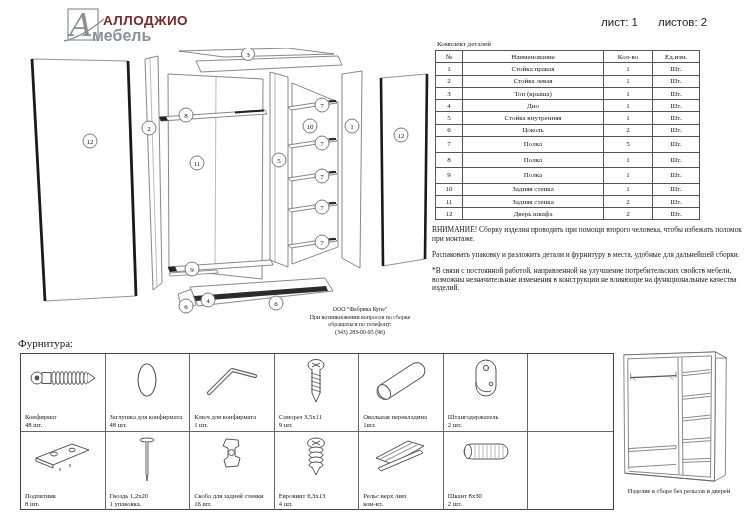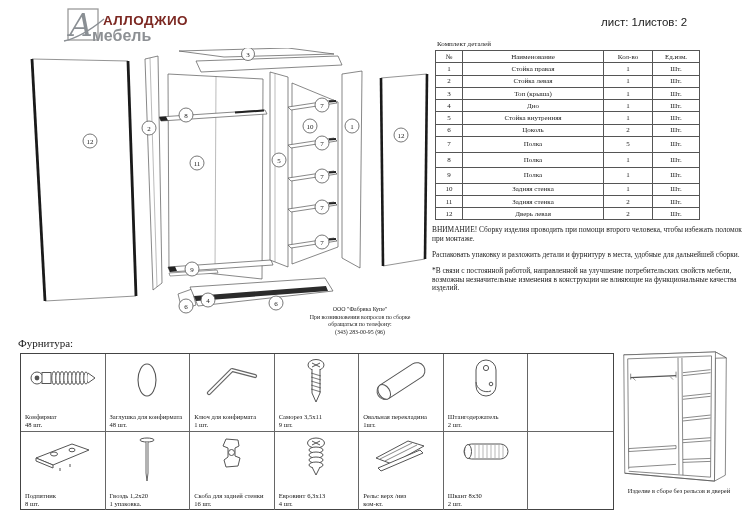--- a/index.html
+++ b/index.html
@@ -8,21 +8,21 @@
 
   
   .logo-box{position:absolute;left:60px;top:6px;}
   .brand1{position:absolute;left:98px;top:13px;width:95px;text-align:center;
           font-family:"Liberation Sans",sans-serif;font-weight:bold;font-size:13.5px;
           letter-spacing:.5px;color:#7c2822;}
   .brand2{position:absolute;left:92px;top:27px;width:95px;text-align:left;
           font-family:"Liberation Sans",sans-serif;font-weight:bold;font-size:16px;color:#8d9094;}
   .title{position:absolute;left:185px;top:16px;width:410px;font-size:13px;line-height:1.25;}
   .sheetinfo{position:absolute;left:601px;top:16px;font-family:"Liberation Sans",sans-serif;
-             font-size:11.5px;display:flex;color:#222;}
+             font-size:11.5px;display:flex;gap:20px;color:#222;}
 
   
   .parts-caption{position:absolute;left:437px;top:40px;font-size:7px;}
   .parts-table{position:absolute;left:435px;top:50px;width:265px;border-collapse:collapse;
                font-size:7px;table-layout:fixed;}
   .parts-table th,.parts-table td{border:1px solid #555;padding:1px 3px;font-weight:normal;
                text-align:center;height:9.3px;overflow:hidden;white-space:nowrap;}
   .parts-table .c-num{width:20px;text-align:center;}
   .parts-table .c-qty{width:42px;text-align:center;}
   .parts-table .c-unit{width:40px;text-align:center;}
@@ -144,21 +144,21 @@
           <td class="c-unit">Шт.</td>
         </tr>
     <tr>
           <td class="c-num">11</td>
           <td>Задняя стенка</td>
           <td class="c-qty">2</td>
           <td class="c-unit">Шт.</td>
         </tr>
     <tr>
           <td class="c-num">12</td>
-          <td>Дверь левая</td>
+          <td>Дверь шкафа</td>
           <td class="c-qty">2</td>
           <td class="c-unit">Шт.</td>
         </tr>
   </tbody>
     </table>
 
   <div class="notes">
     <div class="blk">ВНИМАНИЕ! Сборку изделия проводить при помощи второго человека, чтобы избежать поломок при монтаже.</div>
     <div class="blk">
       <div>Распаковать упаковку и разложить детали и фурнитуру в места, удобные для дальнейшей сборки.</div>

